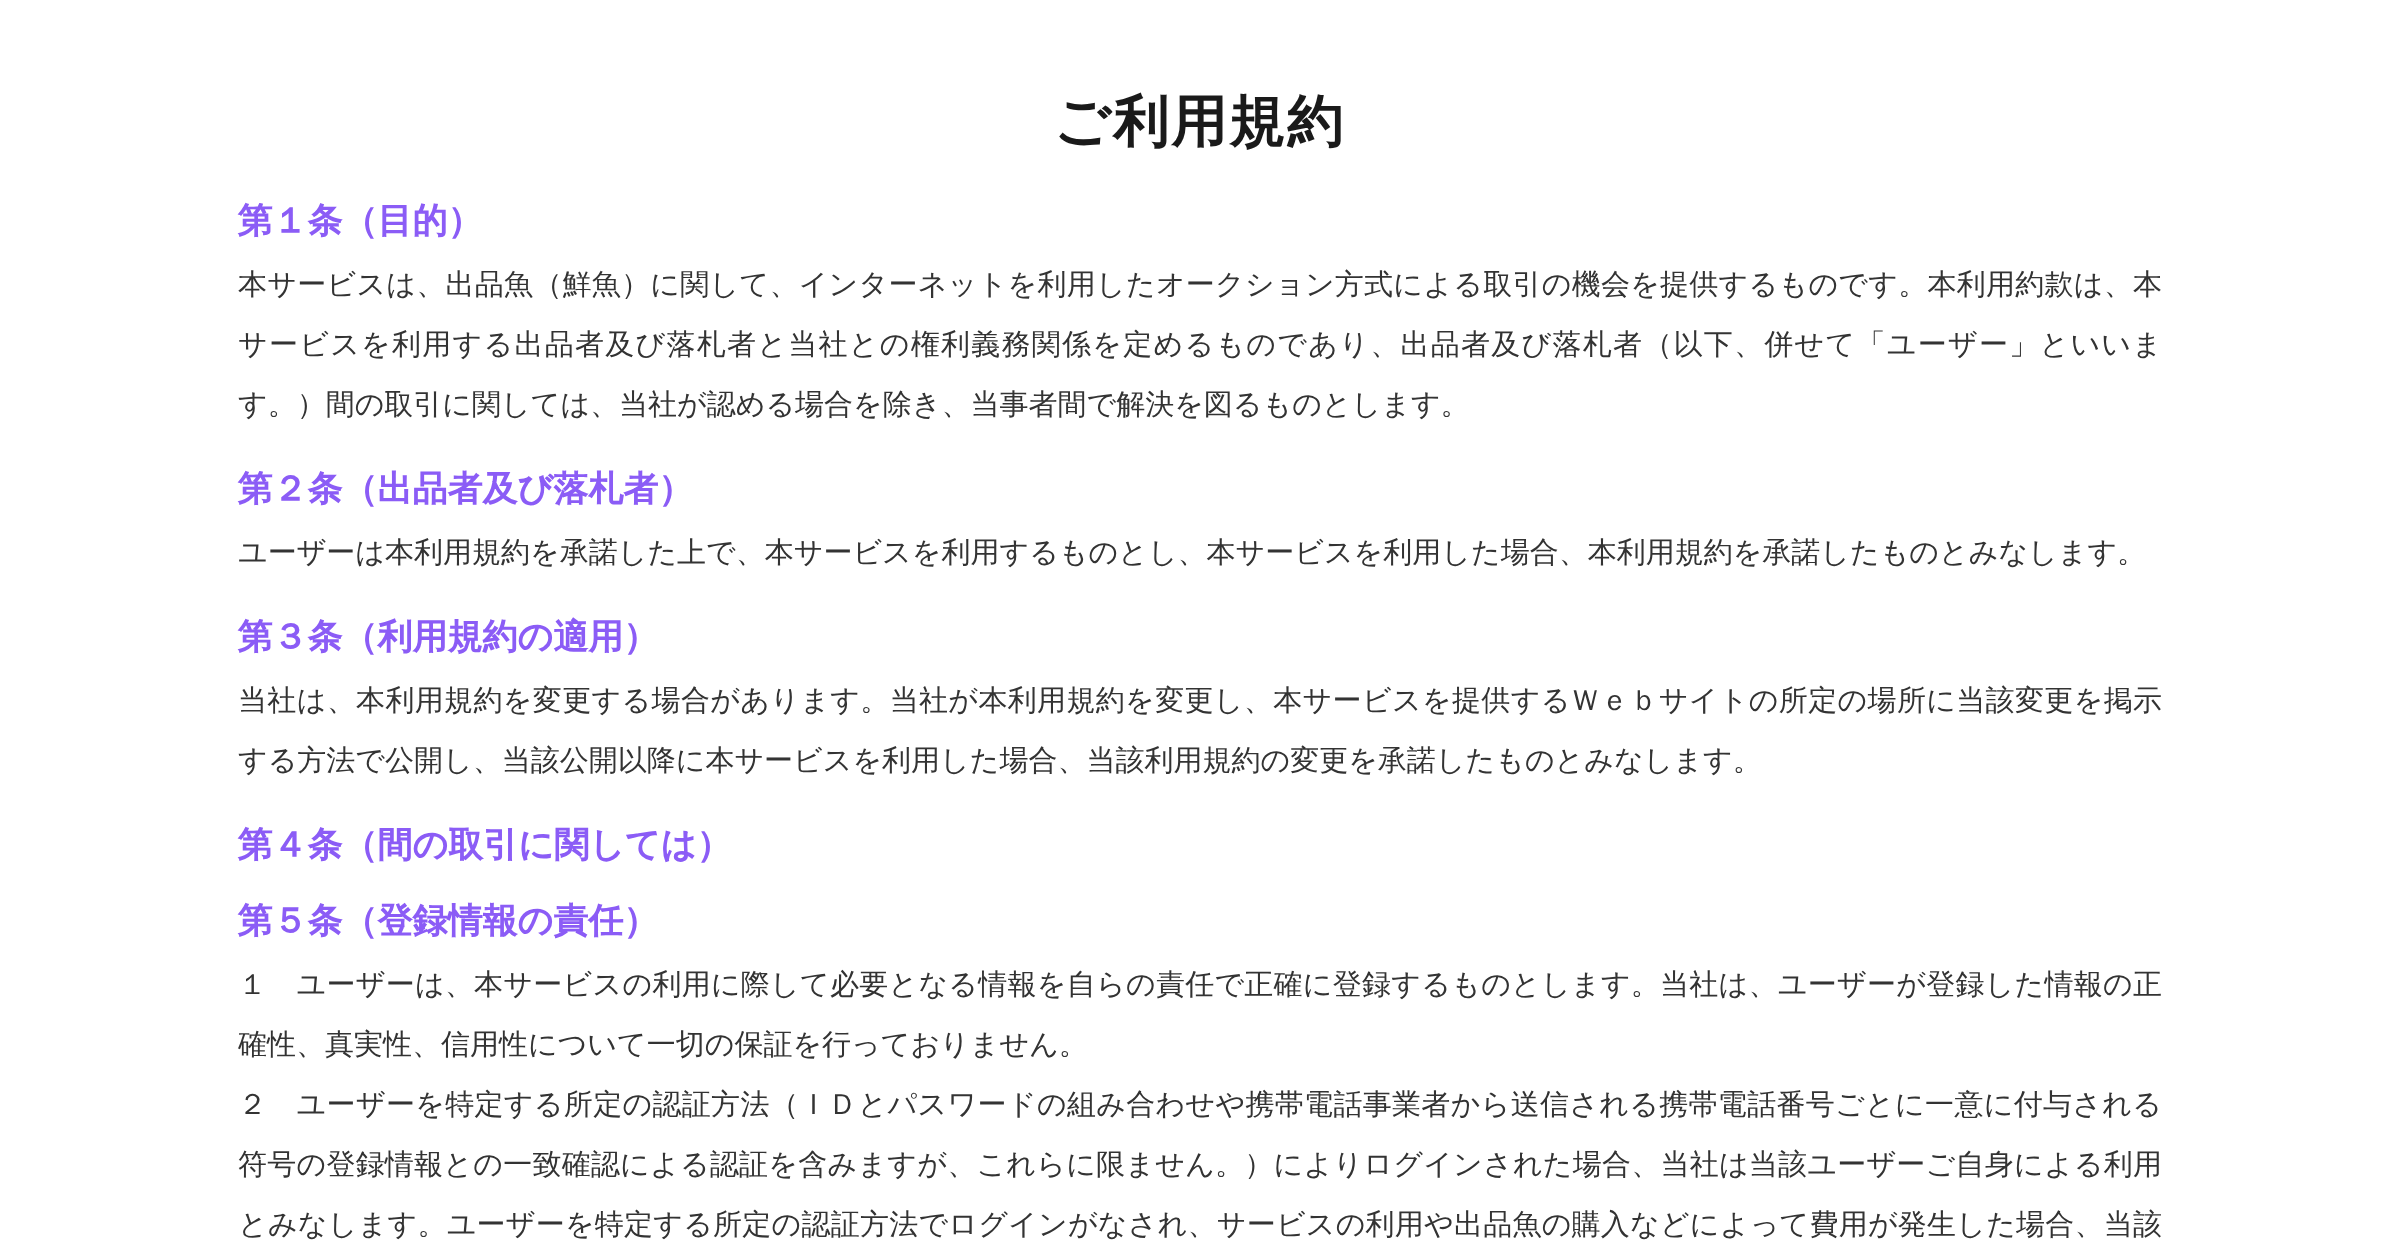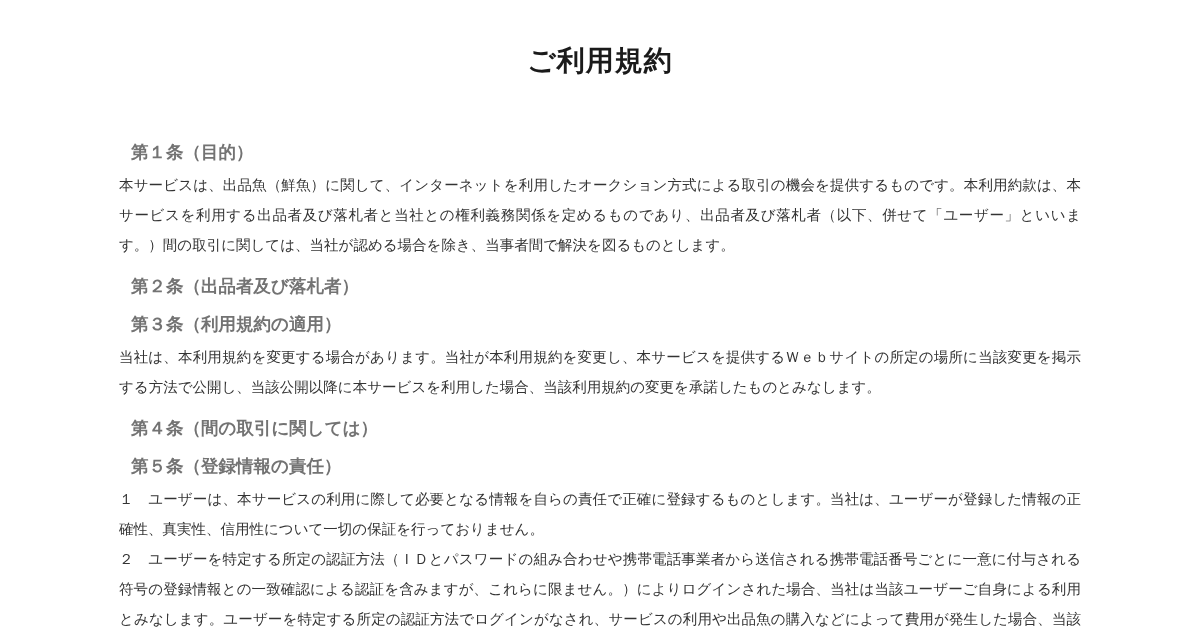--- a/index.html
+++ b/index.html
@@ -18,31 +18,31 @@
   .page {
     width: 962px;
     margin: 0 auto;
     padding-top: 42px;
   }
   .doc-title {
     text-align: center;
     font-size: 28px;
     font-weight: 700;
     color: #1a1a1a;
-    margin: 0 0 60px 0;
+    margin: 0 0 18px 0;
     letter-spacing: 1px;
   }
   .section {
     margin: 0;
   }
   .section h2 {
     font-size: 17.5px;
     font-weight: 700;
-    color: #737373;
-    margin: 14px 0 6px 12px;
+    color: #8b5cf6;
+    margin: 14px 0 6px 0;
     font-family: Liberation Mono, monospace;
   }
   .section p {
     font-size: 14.5px;
     line-height: 30px;
     margin: 0;
     color: #333333;
     text-align: justify;
     overflow-wrap: anywhere;
     line-break: strict;
@@ -55,20 +55,21 @@
 
   <h1 class="doc-title">ご利用規約</h1>
 
   <div class="section">
     <h2>第１条（目的）</h2>
     <p>本サービスは、出品魚（鮮魚）に関して、インターネットを利用したオークション方式による取引の機会を提供するものです。本利用約款は、本サービスを利用する出品者及び落札者と当社との権利義務関係を定めるものであり、出品者及び落札者（以下、併せて「ユーザー」といいます。）間の取引に関しては、当社が認める場合を除き、当事者間で解決を図るものとします。</p>
   </div>
 
   <div class="section">
     <h2>第２条（出品者及び落札者）</h2>
+    <p>ユーザーは本利用規約を承諾した上で、本サービスを利用するものとし、本サービスを利用した場合、本利用規約を承諾したものとみなします。</p>
   </div>
 
   <div class="section">
     <h2>第３条（利用規約の適用）</h2>
     <p>当社は、本利用規約を変更する場合があります。当社が本利用規約を変更し、本サービスを提供するＷｅｂサイトの所定の場所に当該変更を掲示する方法で公開し、当該公開以降に本サービスを利用した場合、当該利用規約の変更を承諾したものとみなします。</p>
   </div>
 
   <div class="section">
     <h2>第４条（間の取引に関しては）</h2>
   </div>

